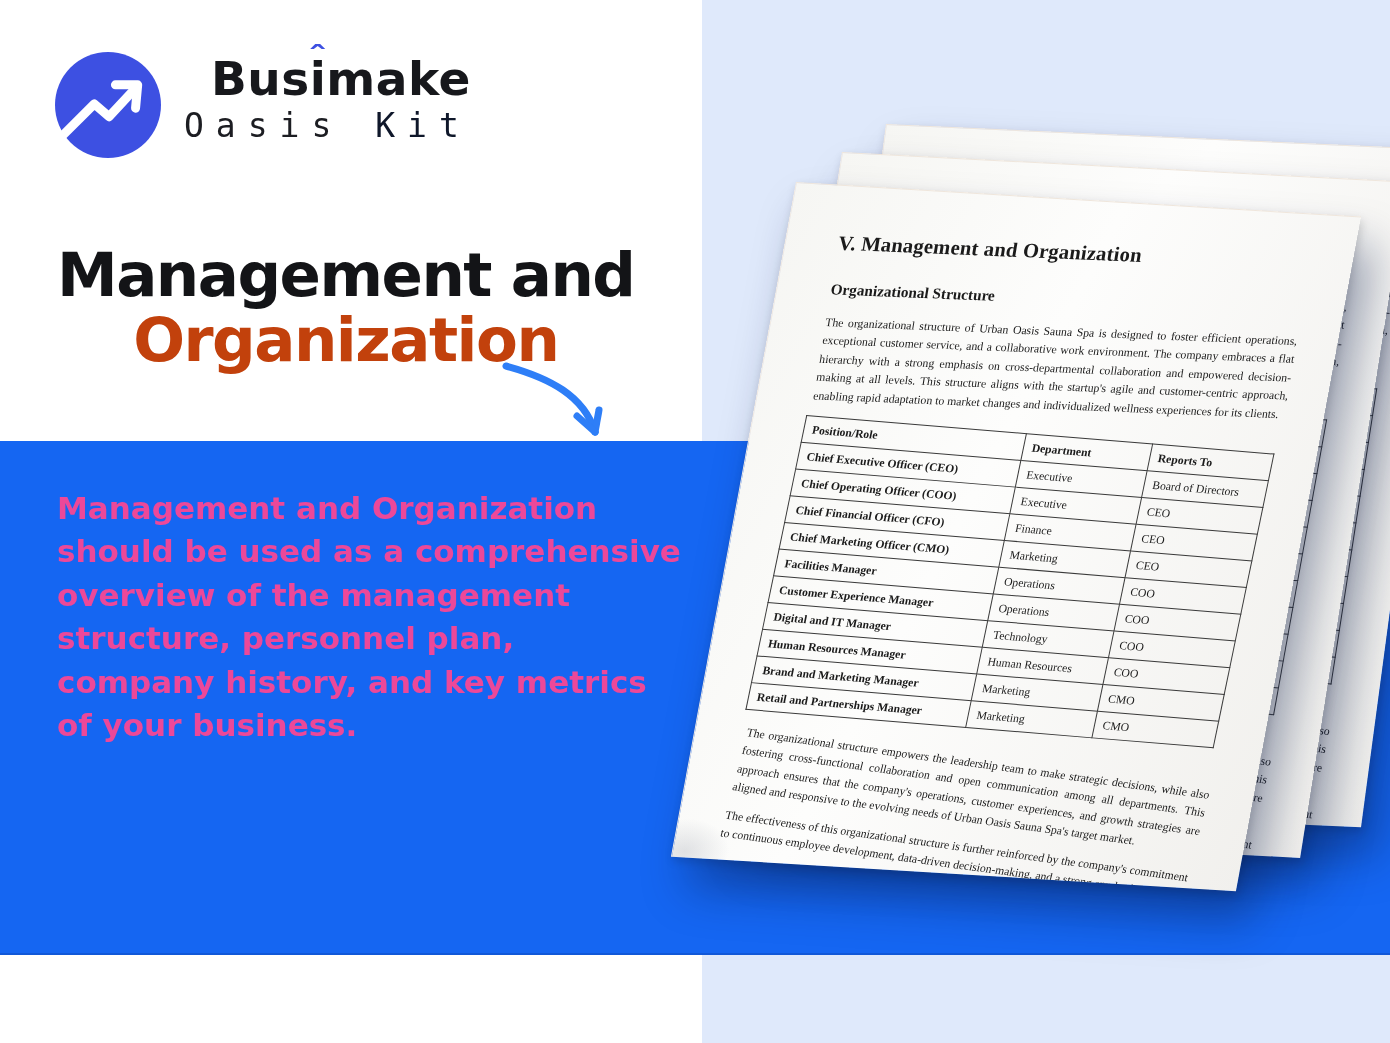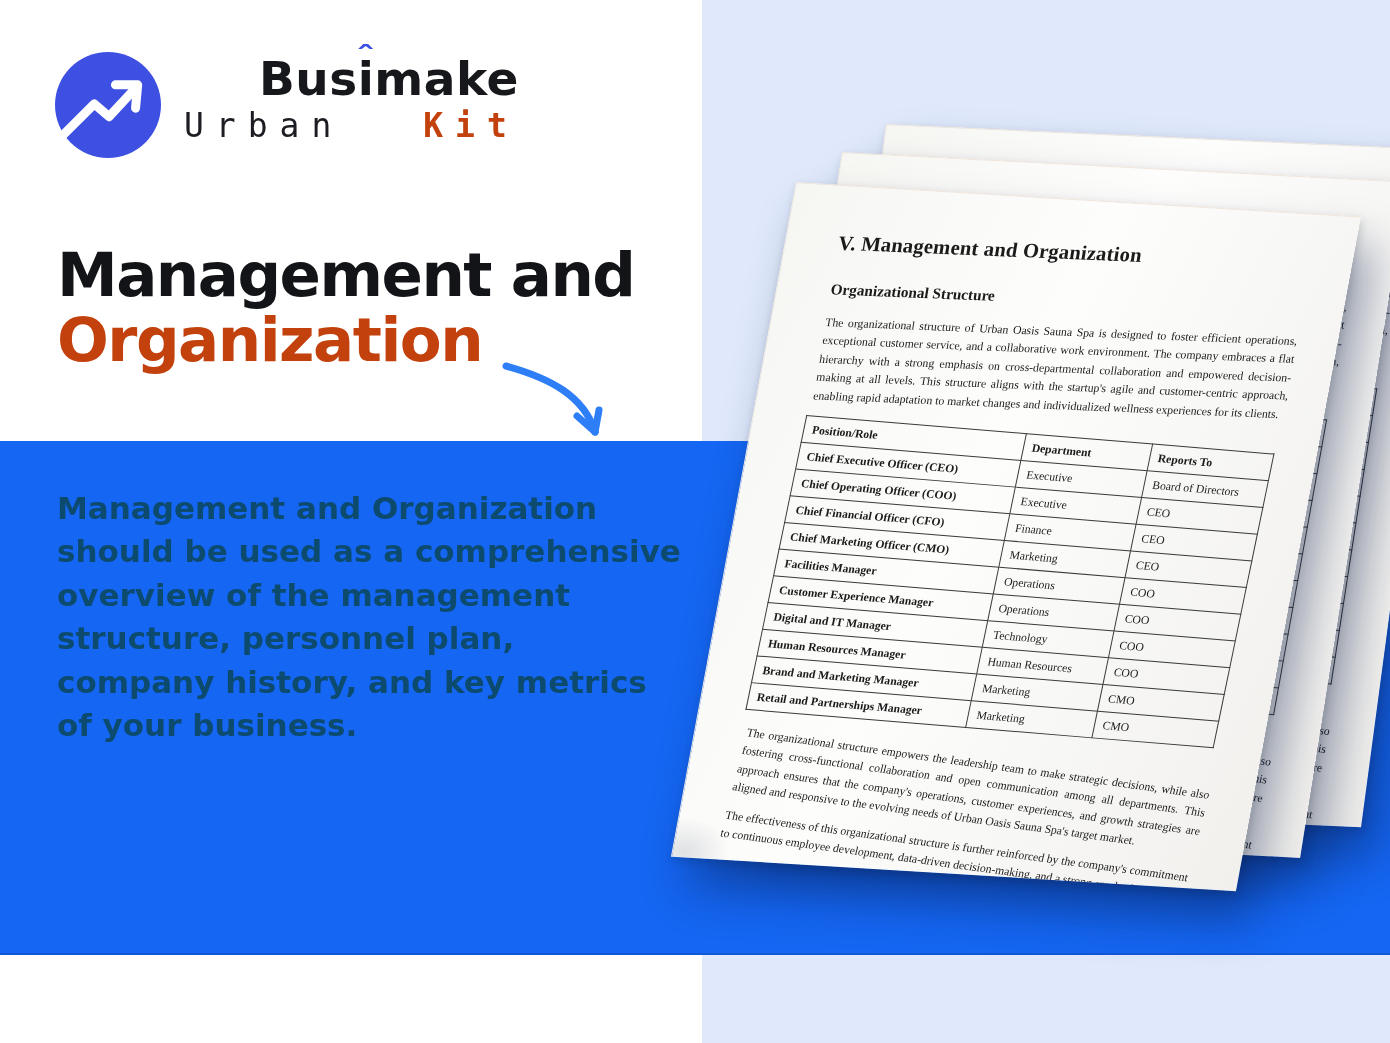--- a/index.html
+++ b/index.html
@@ -23,30 +23,30 @@
   }
   .i-wrap{position:relative;display:inline-block;}
   .hat{
     position:absolute;top:-0.40em;left:50%;transform:translateX(-50%) scaleX(1.4);
     color:#3d50e2;font-size:0.62em;font-weight:bold;
   }
   .brand-line2{
     margin-top:3px;font-family:"DejaVu Sans Mono","Liberation Mono",monospace;
     font-size:33px;color:#1c1d22;letter-spacing:12px;white-space:nowrap;font-weight:500;
   }
-  .kit{color:#c2410c;font-weight:bold;margin-left:48px;}
-  
-  .hero-title{position:absolute;left:57px;top:242px;line-height:1.07;letter-spacing:-1.5px;font-weight:bold;font-size:61px;}
+  .kit{color:#0f172a;font-weight:normal;}
+  
+  .hero-title{position:absolute;left:57px;top:242px;line-height:1.07;letter-spacing:-1.5px;font-weight:bold;font-size:61px;text-align:center;}
   .hero-black{color:#131417;}
   .hero-blue{color:#c2410c;}
   .curved-arrow{position:absolute;left:492px;top:352px;width:130px;height:96px;}
   
   .band-text{
     position:absolute;left:57px;top:487px;width:640px;
-    color:#0c4a6e;font-size:31px;font-weight:bold;line-height:1.40;
+    color:#ec4899;font-size:31px;font-weight:bold;line-height:1.40;
     white-space:pre-line;letter-spacing:0;
   }
   
   .paper{
     position:absolute;width:565px;height:680px;
     background:linear-gradient(108deg,#f6f6f3 0%,#fdfdfc 42%,#f1f0ed 100%);
     box-shadow:20px 30px 46px rgba(8,25,70,.40),2px 4px 10px rgba(0,0,0,.15);
     transform-origin:0 0;overflow:hidden;
     border-top:1px solid #efe6dc;border-left:1px solid #f2eae1;
     color:#1b1b1b;font-family:"Liberation Serif","DejaVu Serif",serif;
@@ -332,21 +332,21 @@
   <div class="logo-row">
     <svg class="logo-circle" viewBox="0 0 100 100">
       <circle cx="50" cy="50" r="50" fill="#3d50e2"></circle>
       <g stroke="#ffffff" stroke-width="8.5" fill="none" stroke-linecap="round" stroke-linejoin="round">
         <path d="M 8 78 L 37 49 L 51 61 L 77 33"></path>
         <path d="M 57 31 L 78 31 L 76 53"></path>
       </g>
     </svg>
     <div class="wordmark">
       <div class="brand-line1"><span>Bus</span><span class="i-wrap"><span>i</span><span class="hat">ˆ</span></span><span>make</span></div>
-      <div class="brand-line2"><span>Urban</span> <span class="kit">Kit</span></div>
+      <div class="brand-line2"><span>Oasis</span> <span class="kit">Kit</span></div>
     </div>
   </div>
 
   <div class="hero-title">
     <div class="hero-black">Management and</div>
     <div class="hero-blue">Organization</div>
   </div>
 
   <svg class="curved-arrow" viewBox="0 0 130 96">
     <g stroke="#2e7ef7" stroke-width="7" fill="none" stroke-linecap="round" stroke-linejoin="round">

